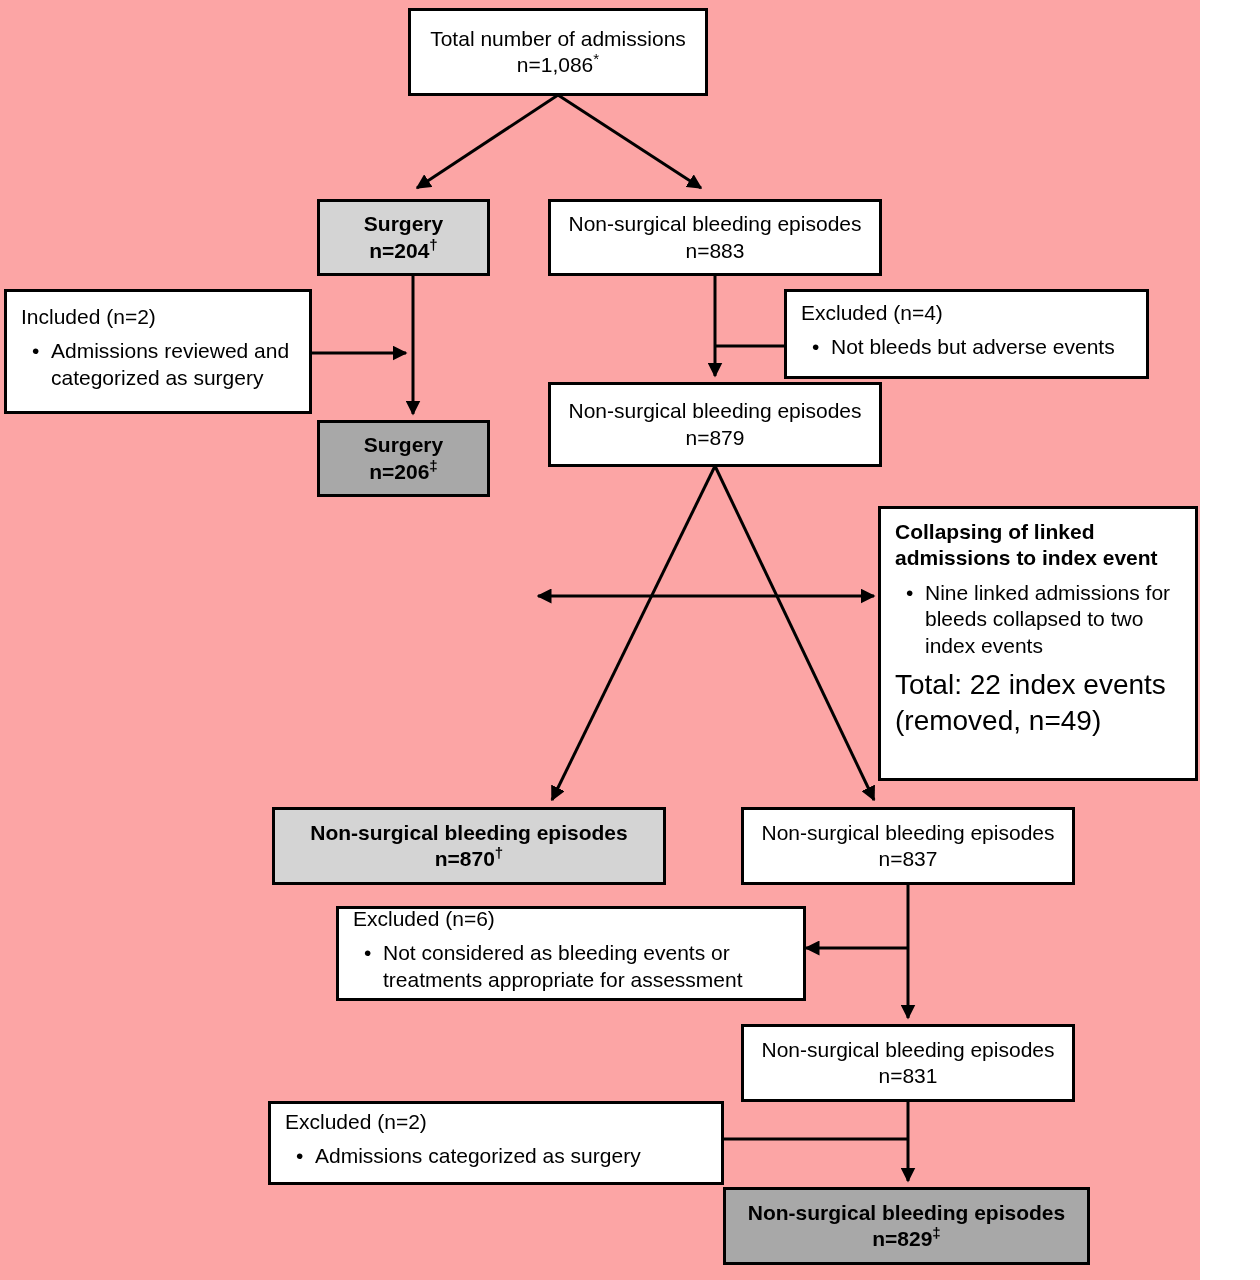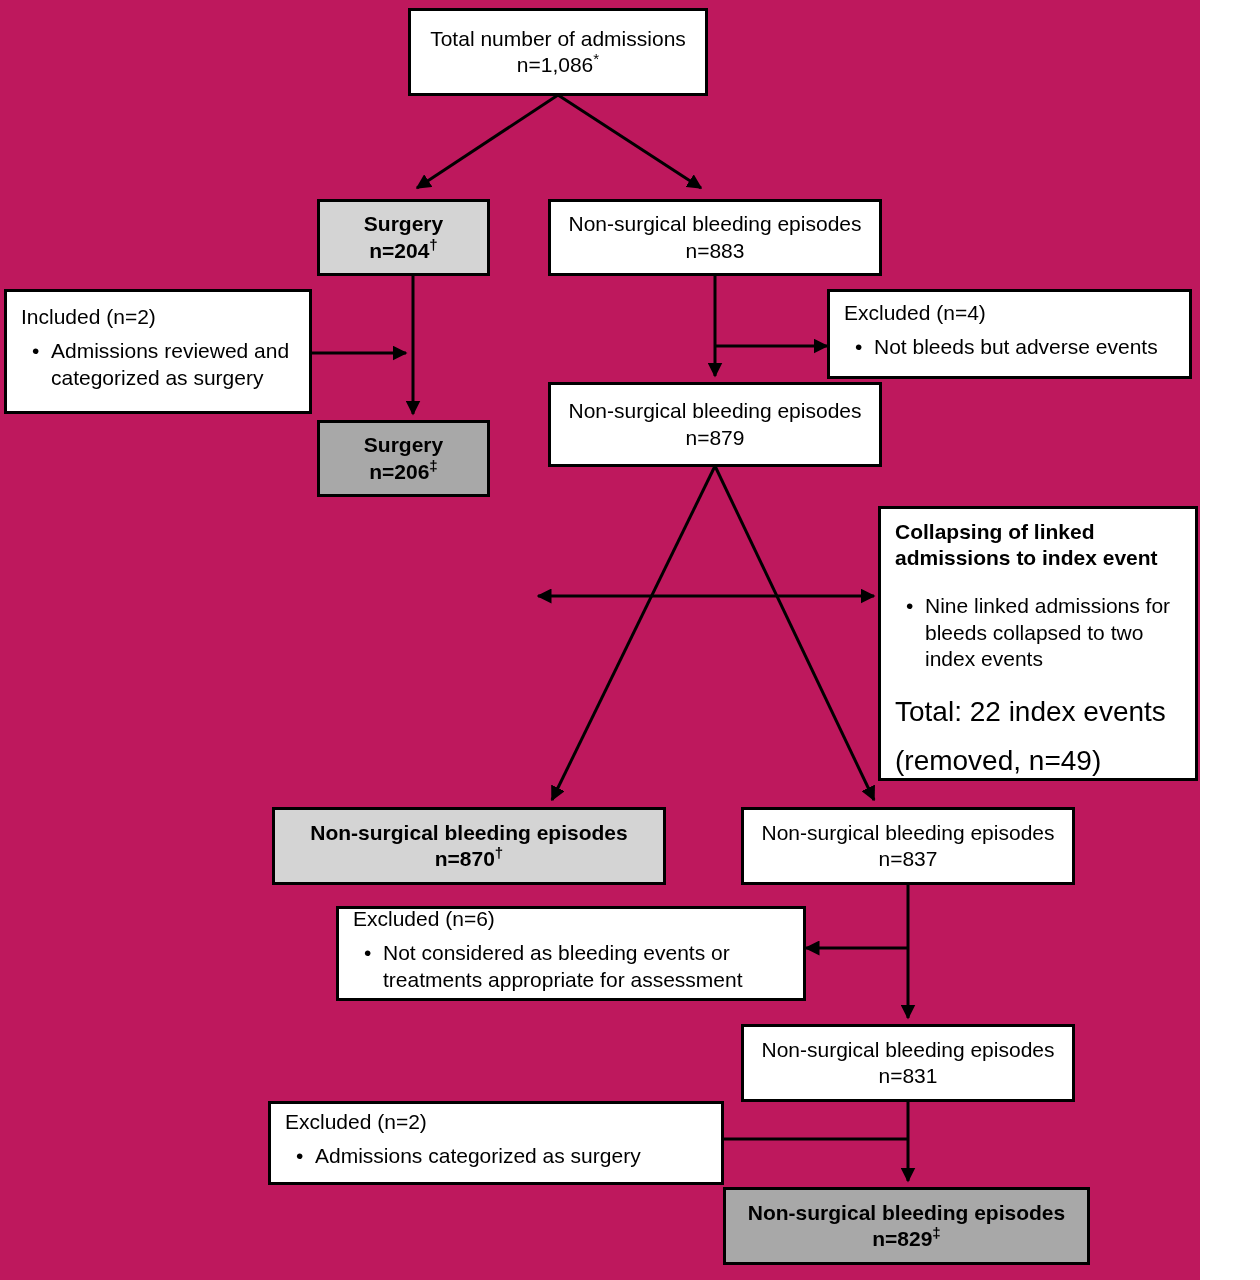--- a/index.html
+++ b/index.html
@@ -4,21 +4,21 @@
 <style>
   html, body {
     margin: 0;
     padding: 0;
     background: #ffffff;
   }
   #canvas {
     position: relative;
     width: 1200px;
     height: 1280px;
-    background: #be185d;
+    background: #fca5a5;
     font-family: "Liberation Sans", sans-serif;
     overflow: hidden;
   }
   #connectors {
     position: absolute;
     left: 0;
     top: 0;
     width: 1260px;
     height: 1280px;
     pointer-events: none;
@@ -148,39 +148,39 @@
     <span class="line2">n=883</span>
   </div>
 
   <div class="node left" style="left:4px; top:289px; width:308px; height:125px;">
     <span class="hdr">Included (n=2)</span>
     <ul class="bullets">
       <li>Admissions reviewed and categorized as surgery</li>
     </ul>
   </div>
 
-  <div class="node left" style="left:827px; top:289px; width:365px; height:90px;">
+  <div class="node left" style="left:784px; top:289px; width:365px; height:90px;">
     <span class="hdr">Excluded (n=4)</span>
     <ul class="bullets">
       <li>Not bleeds but adverse events</li>
     </ul>
   </div>
 
   <div class="node center bold shade-dark" style="left:317px; top:420px; width:173px; height:77px;">
     <span class="line1">Surgery</span>
     <span class="line2">n=206<sup>‡</sup></span>
   </div>
 
   <div class="node center" style="left:548px; top:382px; width:334px; height:85px;">
     <span class="line1">Non-surgical bleeding episodes</span>
     <span class="line2">n=879</span>
   </div>
 
 
-  <div class="node left" style="left:878px; top:506px; width:320px; height:275px; justify-content:space-between; padding-top:10px;">
+  <div class="node left" style="left:878px; top:506px; width:320px; height:275px; justify-content:flex-start; padding-top:10px;">
     <span class="hdr b">Collapsing of linked admissions to index event</span>
     <ul class="bullets">
       <li>Nine linked admissions for bleeds collapsed to two index events</li>
     </ul>
     <span class="tail">Total: 22 index events</span>
     <span class="tail">(removed, n=49)</span>
   </div>
 
   <div class="node center bold shade-light" style="left:272px; top:807px; width:394px; height:78px;">
     <span class="line1">Non-surgical bleeding episodes</span>

